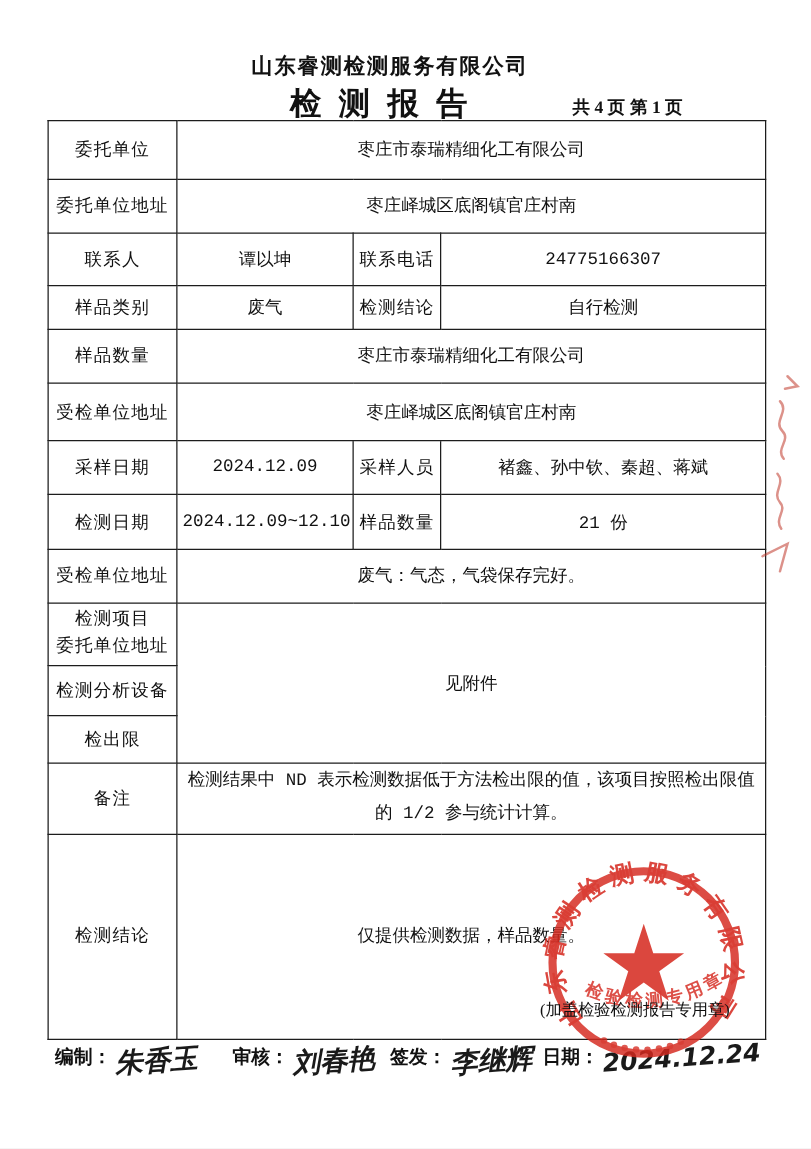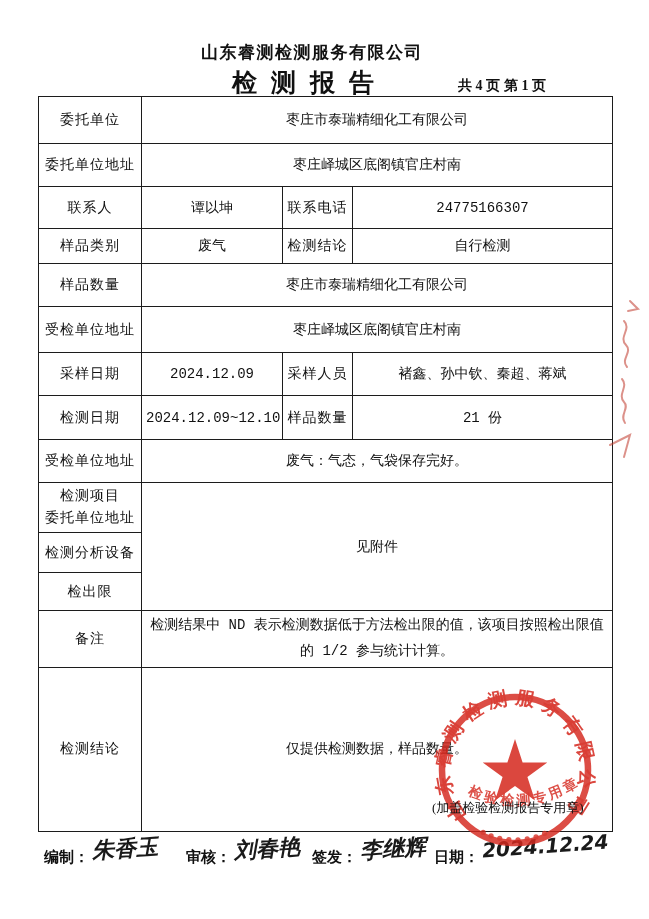--- a/index.html
+++ b/index.html
@@ -48,21 +48,21 @@
   td.lbl { letter-spacing:1px; }
   td.left-text { text-align:left; padding:2px 6px; }
   td.top-text { vertical-align:top; text-align:left; padding:5px 6px; }
   .two-line { line-height:1.55; }
   .remark-text { font-size:13.5px; line-height:1.85; }
 
   .footer {
     position:absolute; top:836px; left:0; width:649px; height:60px;
     font-size:15px; font-weight:bold;
   }
-  .footer .flabel { position:absolute; top:12px; white-space:nowrap;text-align:right; }
+  .footer .flabel { position:absolute; top:0; white-space:nowrap;text-align:right; }
   .sig {
     font-family:"DejaVu Sans","Liberation Sans",sans-serif;
     font-style:italic; font-weight:bold;
     font-size:22px; color:#1a1a1a;
     display:inline-block; transform:rotate(-4deg);
     position:absolute; top:-2px; white-space:nowrap;
   }
   .sig.date-sig { font-size:20px; }
 
   .stamp { position:absolute; left:415px; top:670px; width:200px; height:200px; z-index:3; opacity:0.9; }

